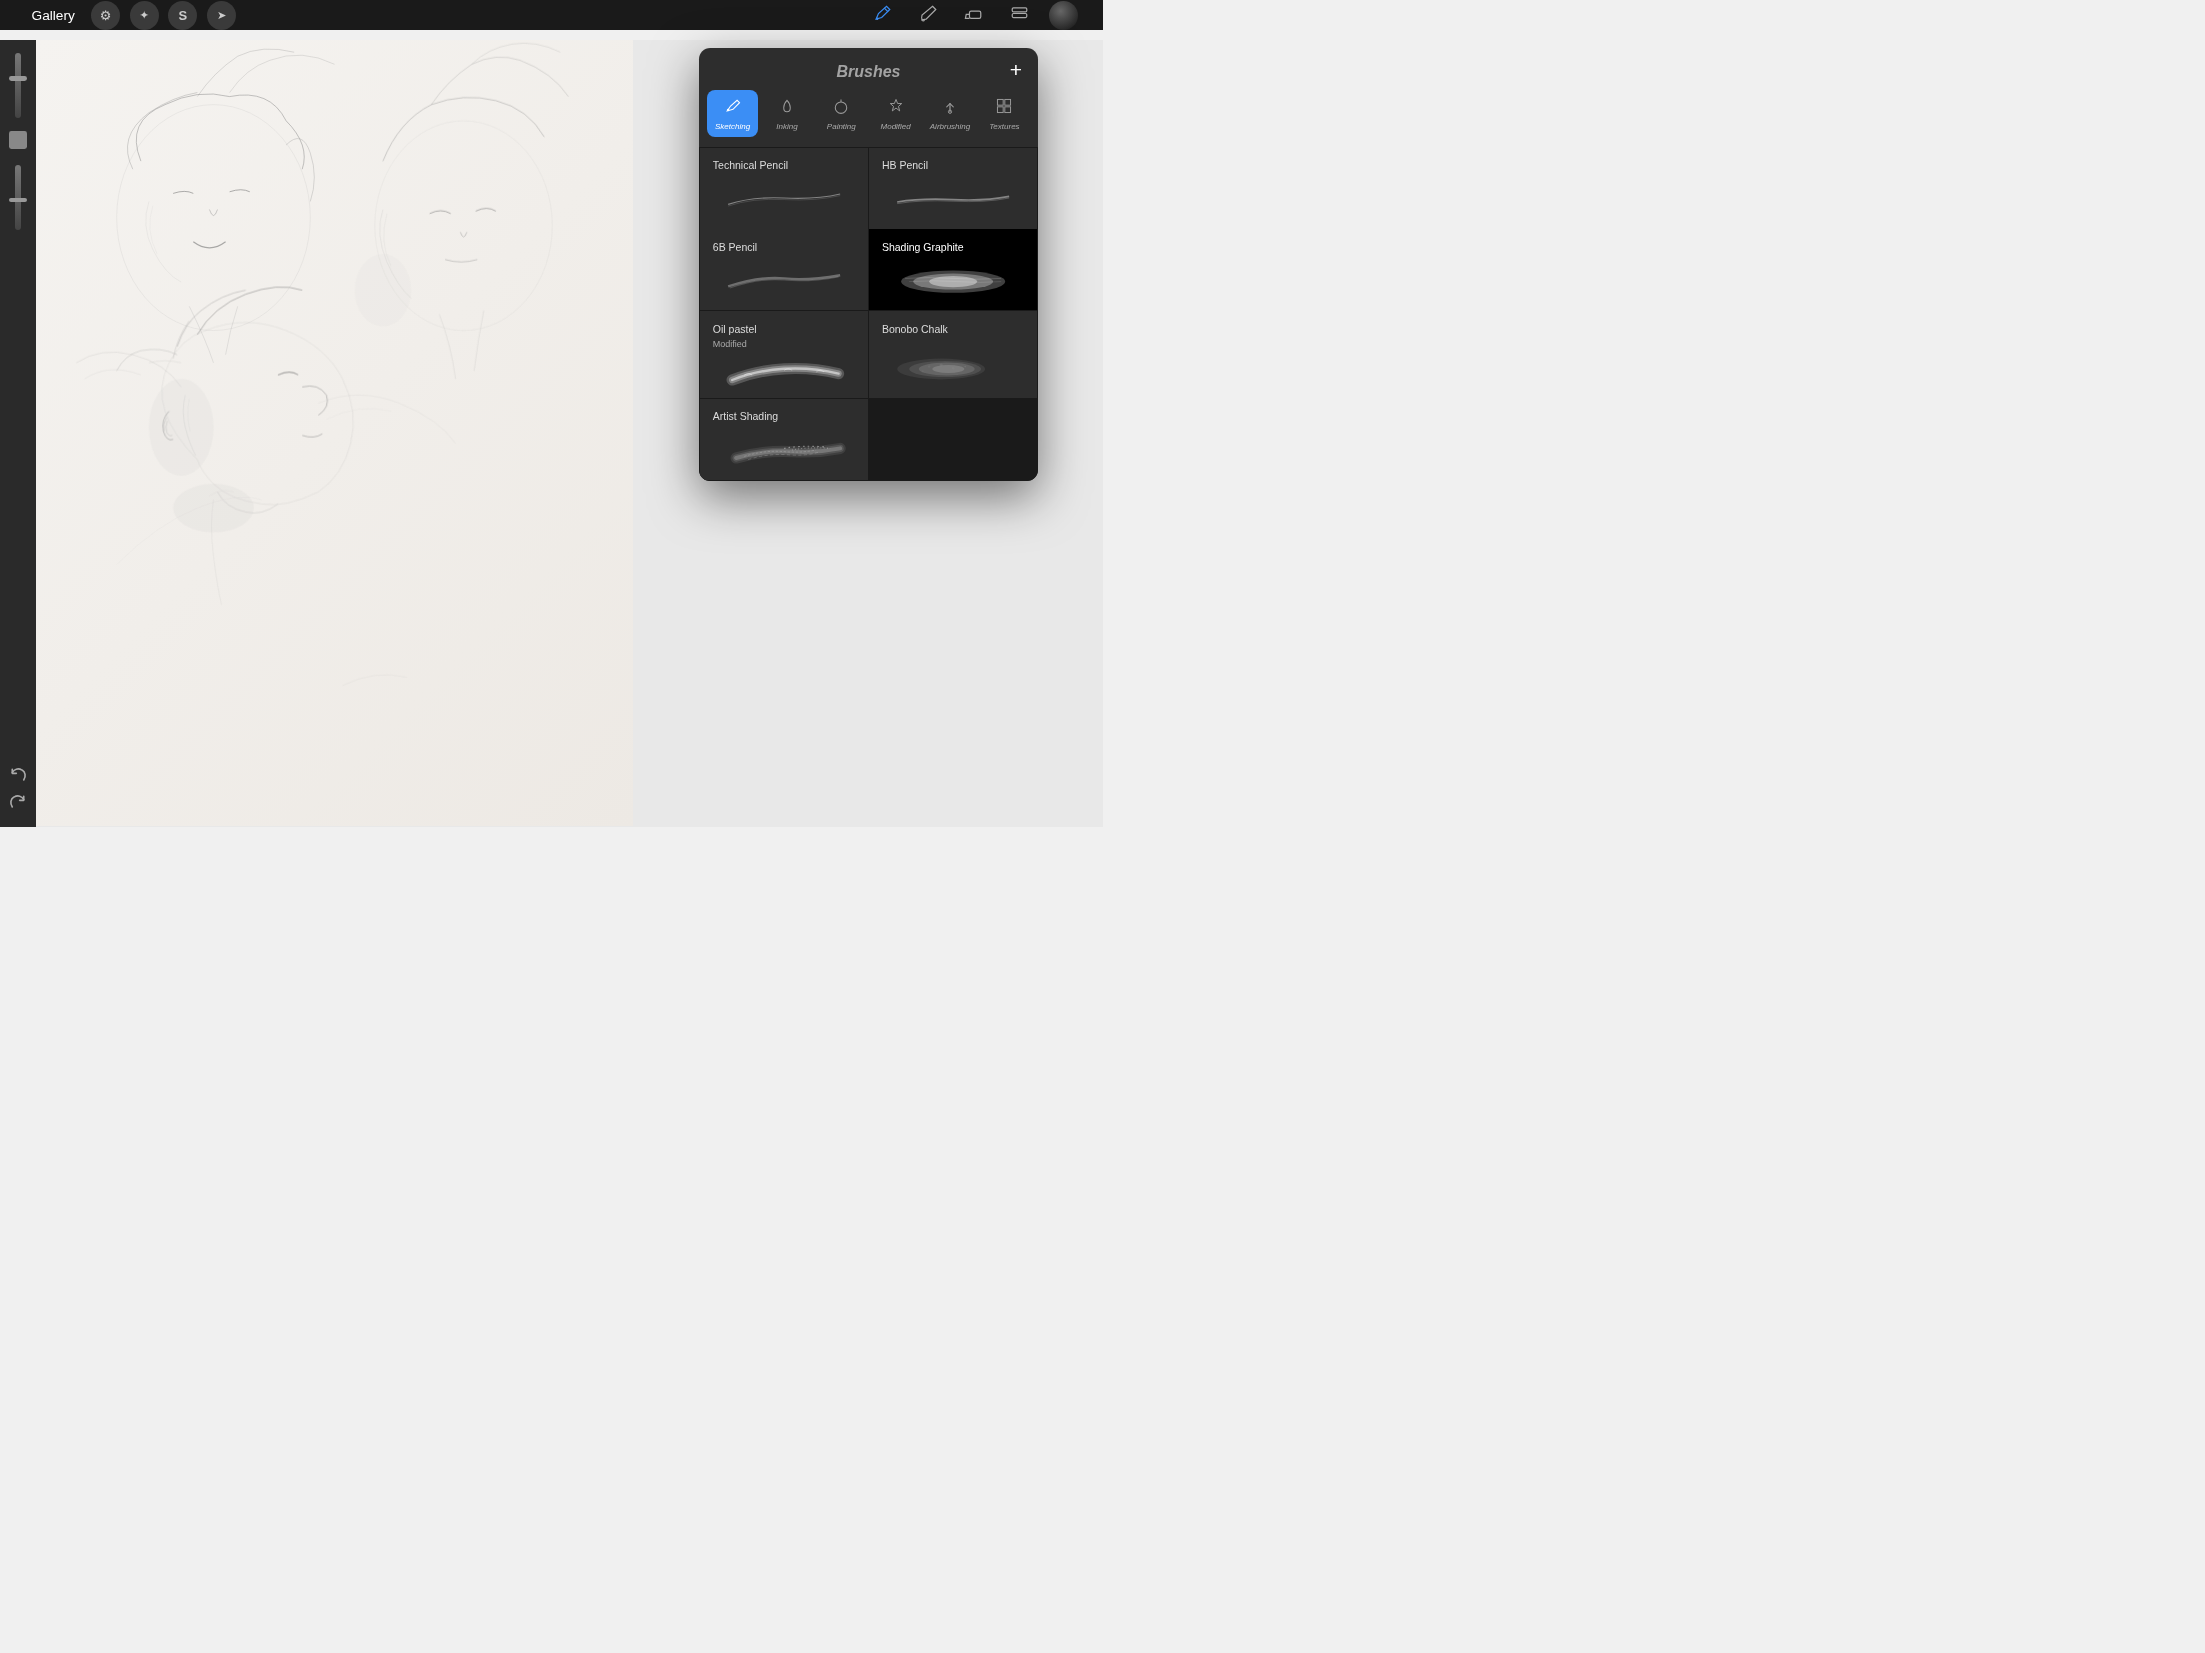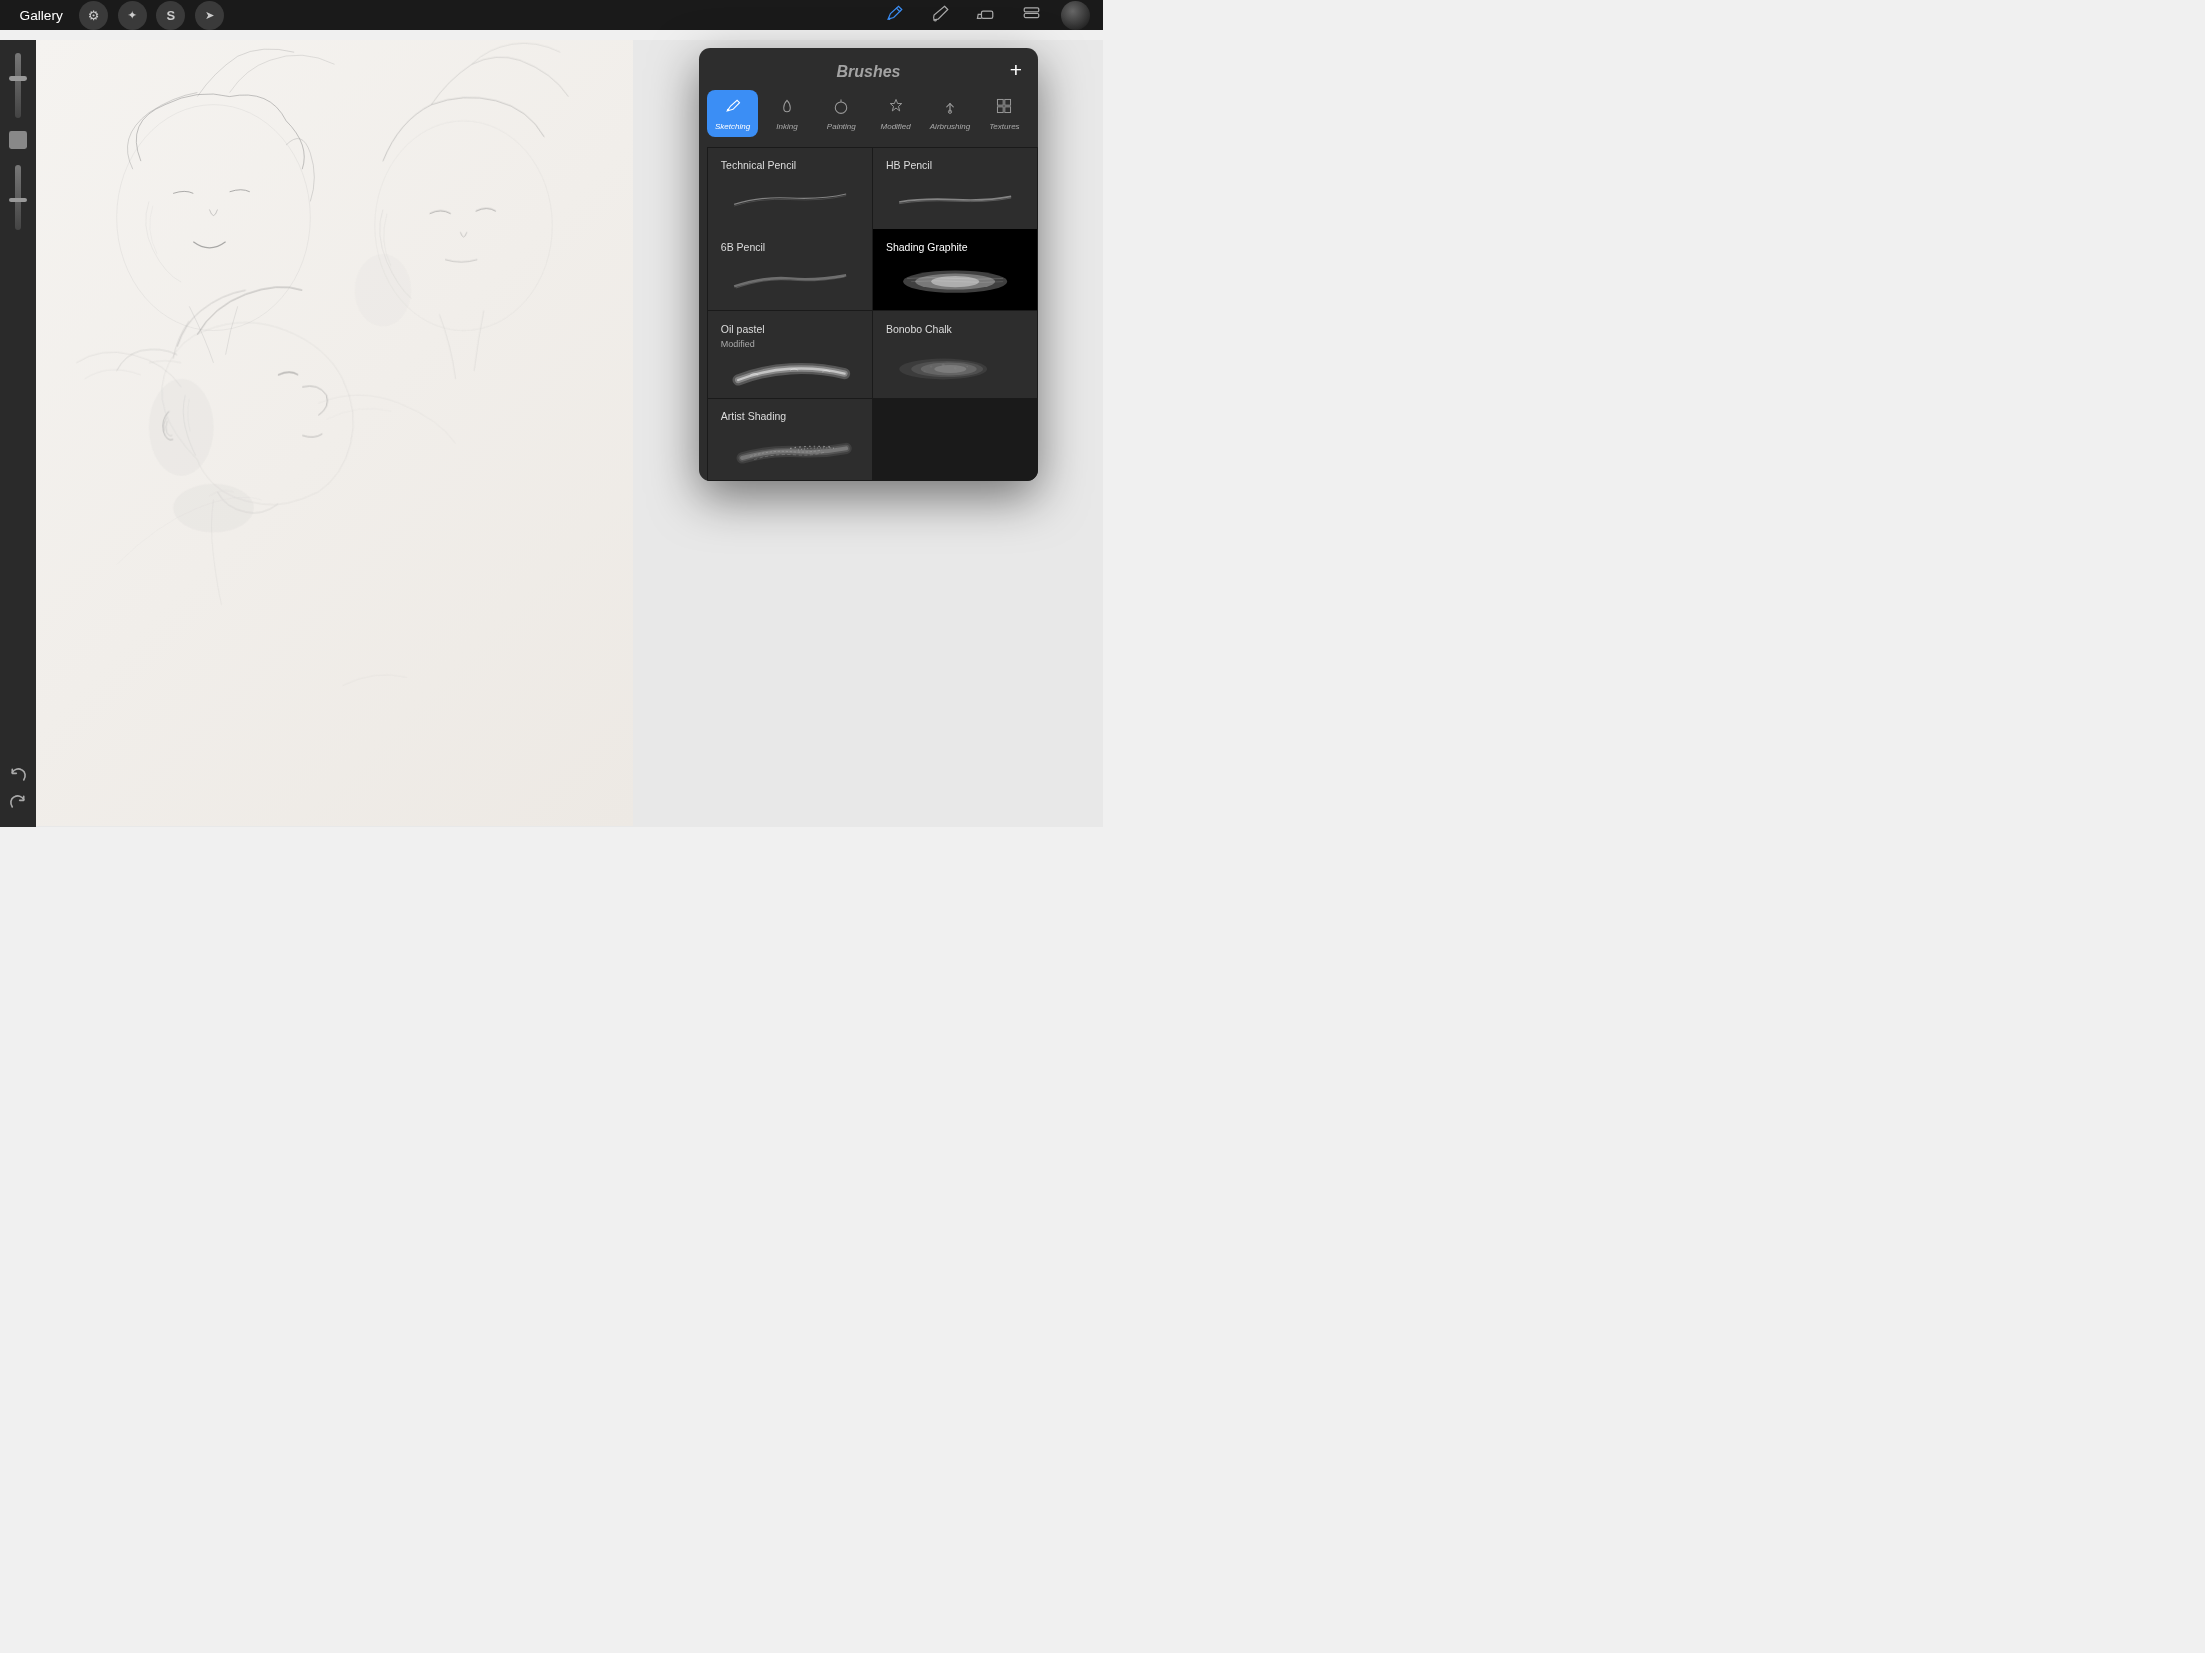--- a/index.html
+++ b/index.html
@@ -13,21 +13,21 @@
     }
 
     
     #toolbar {
       position: absolute;
       top: 0; left: 0; right: 0;
       height: 30px;
       background: #1a1a1a;
       display: flex;
       align-items: center;
-      padding: 0 13px;
+      padding: 0 25px;
       z-index: 100;
     }
     .toolbar-left {
       display: flex;
       align-items: center;
       gap: 9.7px;
     }
     .gallery-btn {
       color: #fff;
       font-size: 13.7px;
@@ -193,21 +193,20 @@
       color: #fff;
     }
 
     
     .brush-grid {
       display: grid;
       grid-template-columns: 1fr 1fr;
       gap: 0.8px;
       background: #1a1a1a;
       padding: 0.8px;
-      margin-left: 8px;
     }
     .brush-cell {
       background: #2d2d2d;
       padding: 11.3px 13px 8px;
       cursor: pointer;
       min-height: 81px;
       display: flex;
       flex-direction: column;
       gap: 4.8px;
     }

